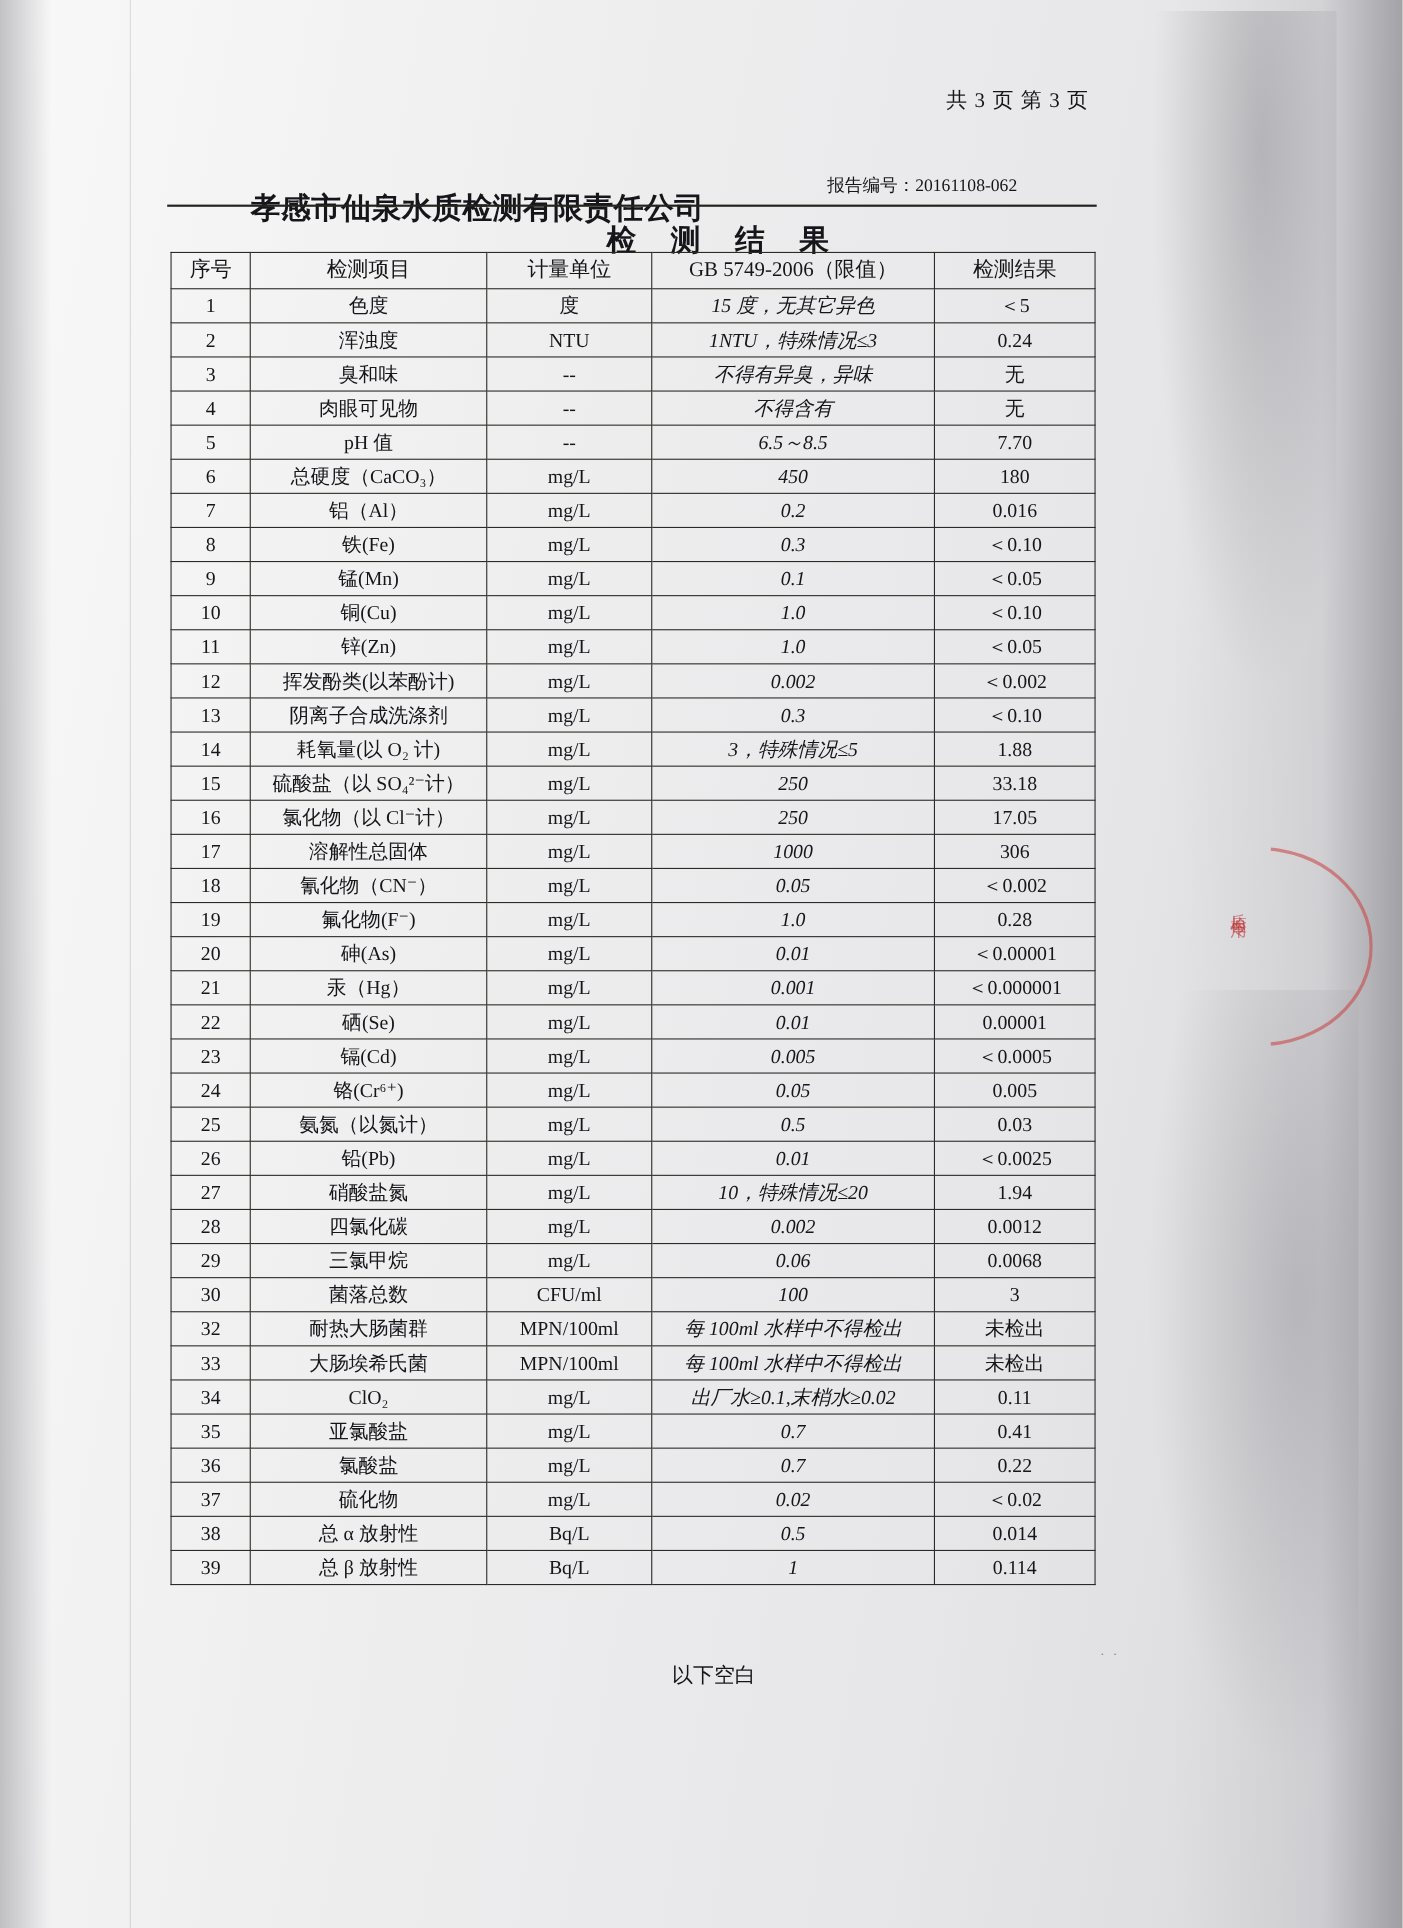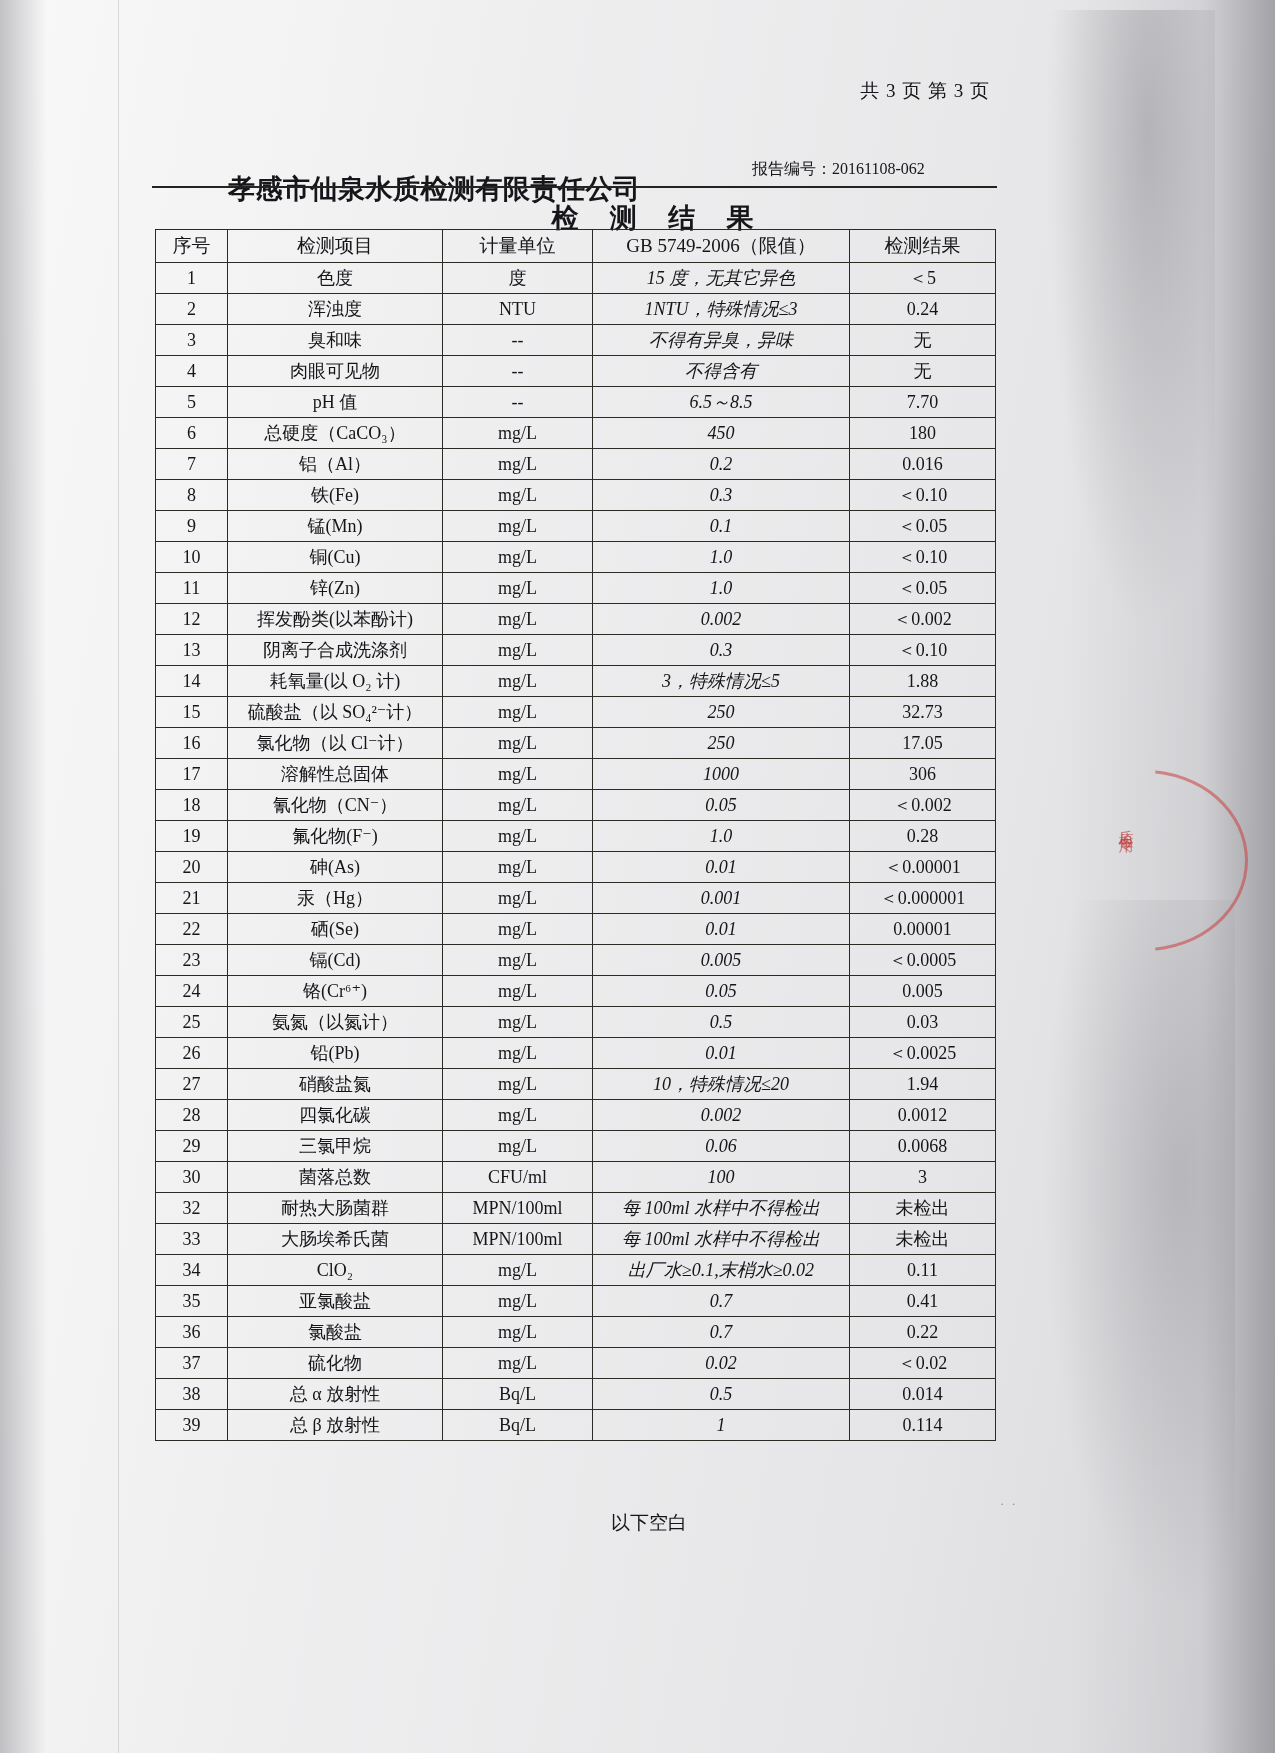--- a/index.html
+++ b/index.html
@@ -319,21 +319,21 @@
             <td class="item">耗氧量(以 O₂ 计)</td>
             <td class="unit">mg/L</td>
             <td class="limit">3，特殊情况≤5</td>
             <td class="res">1.88</td>
           </tr>
           <tr>
             <td class="no">15</td>
             <td class="item">硫酸盐（以 SO₄²⁻计）</td>
             <td class="unit">mg/L</td>
             <td class="limit">250</td>
-            <td class="res">32.73</td>
+            <td class="res">33.18</td>
           </tr>
           <tr>
             <td class="no">16</td>
             <td class="item">氯化物（以 Cl⁻计）</td>
             <td class="unit">mg/L</td>
             <td class="limit">250</td>
             <td class="res">17.05</td>
           </tr>
           <tr>
             <td class="no">17</td>

